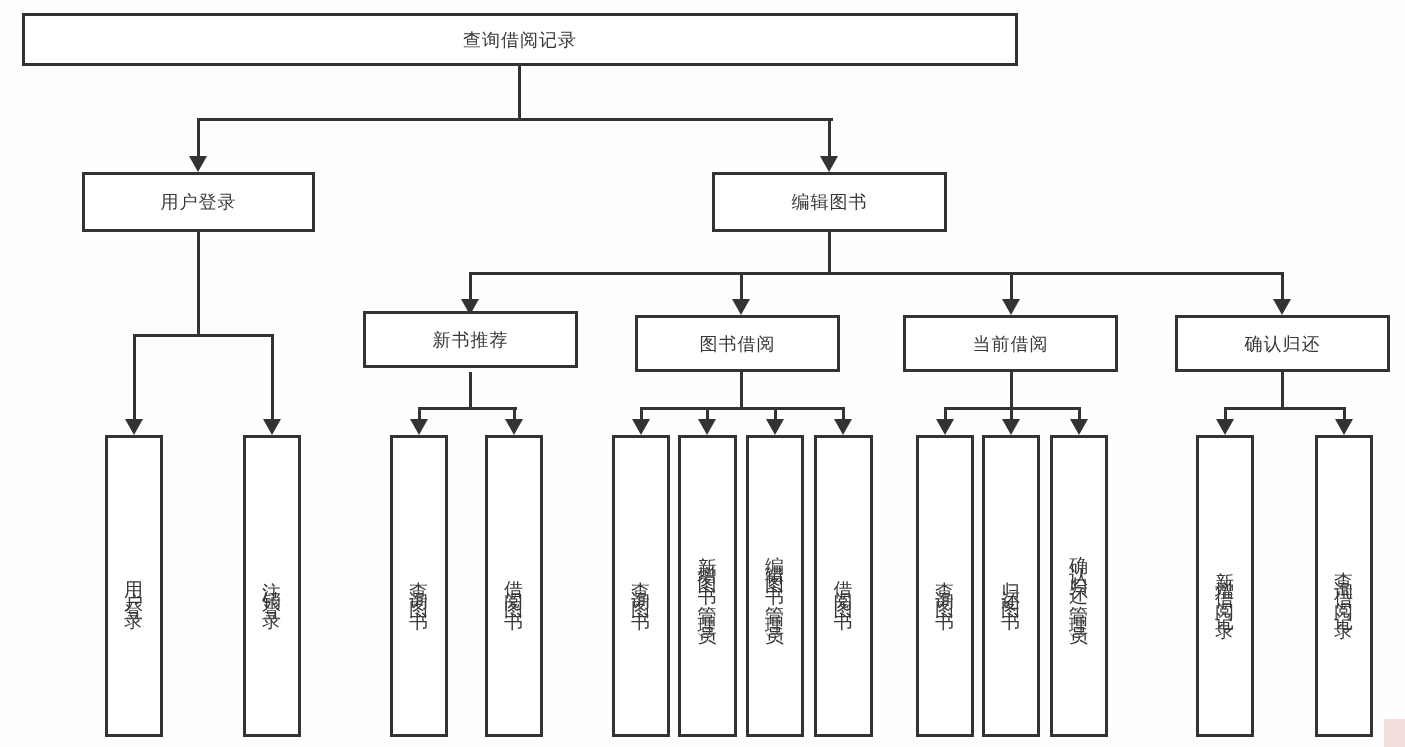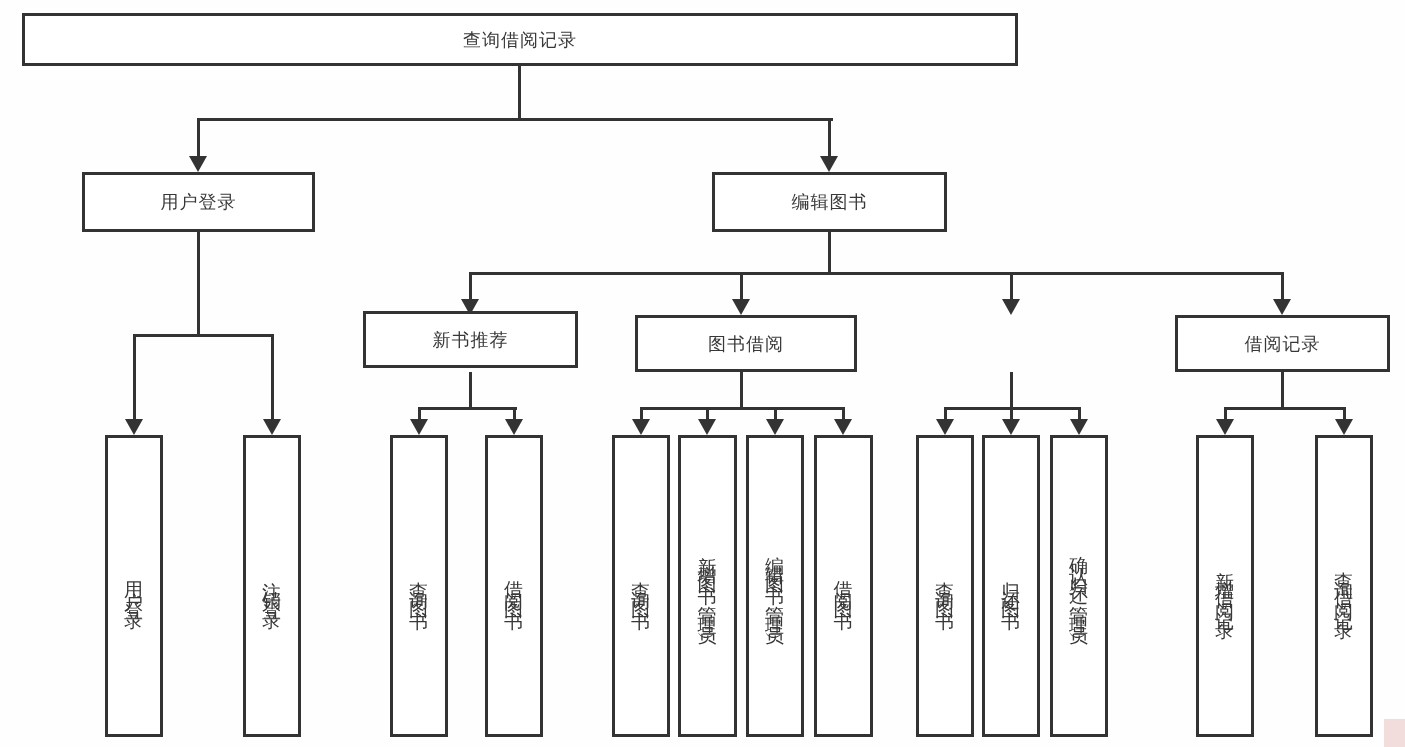--- a/index.html
+++ b/index.html
@@ -75,22 +75,23 @@
   <div class="vline" style="left:469px;top:272px;height:27px"></div>
   <div class="arrow" style="left:461px;top:299px"></div>
   <div class="vline" style="left:740px;top:272px;height:27px"></div>
   <div class="arrow" style="left:732px;top:299px"></div>
   <div class="vline" style="left:1010px;top:272px;height:27px"></div>
   <div class="arrow" style="left:1002px;top:299px"></div>
   <div class="vline" style="left:1281px;top:272px;height:27px"></div>
   <div class="arrow" style="left:1273px;top:299px"></div>
 
   <div class="node-h" style="left:363px;top:311px;width:215px;height:57px">新书推荐</div>
-  <div class="node-h" style="left:635px;top:315px;width:222px;height:57px">图书借阅</div>
-  <div class="node-h" style="left:1175px;top:315px;width:215px;height:57px">借阅记录</div>
+  <div class="node-h" style="left:635px;top:315px;width:205px;height:57px">图书借阅</div>
+  <div class="node-h" style="left:903px;top:315px;width:215px;height:57px">当前借阅</div>
+  <div class="node-h" style="left:1175px;top:315px;width:215px;height:57px">确认归还</div>
 
   <div class="vline" style="left:469px;top:372px;height:38px"></div>
   <div class="hline" style="left:418px;top:407px;width:99px"></div>
   <div class="vline" style="left:418px;top:407px;height:12px"></div>
   <div class="arrow" style="left:410px;top:419px"></div>
   <div class="vline" style="left:513px;top:407px;height:12px"></div>
   <div class="arrow" style="left:505px;top:419px"></div>
   <div class="node-v" style="left:390px;top:435px;width:58px;height:302px">查询图书</div>
   <div class="node-v" style="left:485px;top:435px;width:58px;height:302px">借阅图书</div>
 

